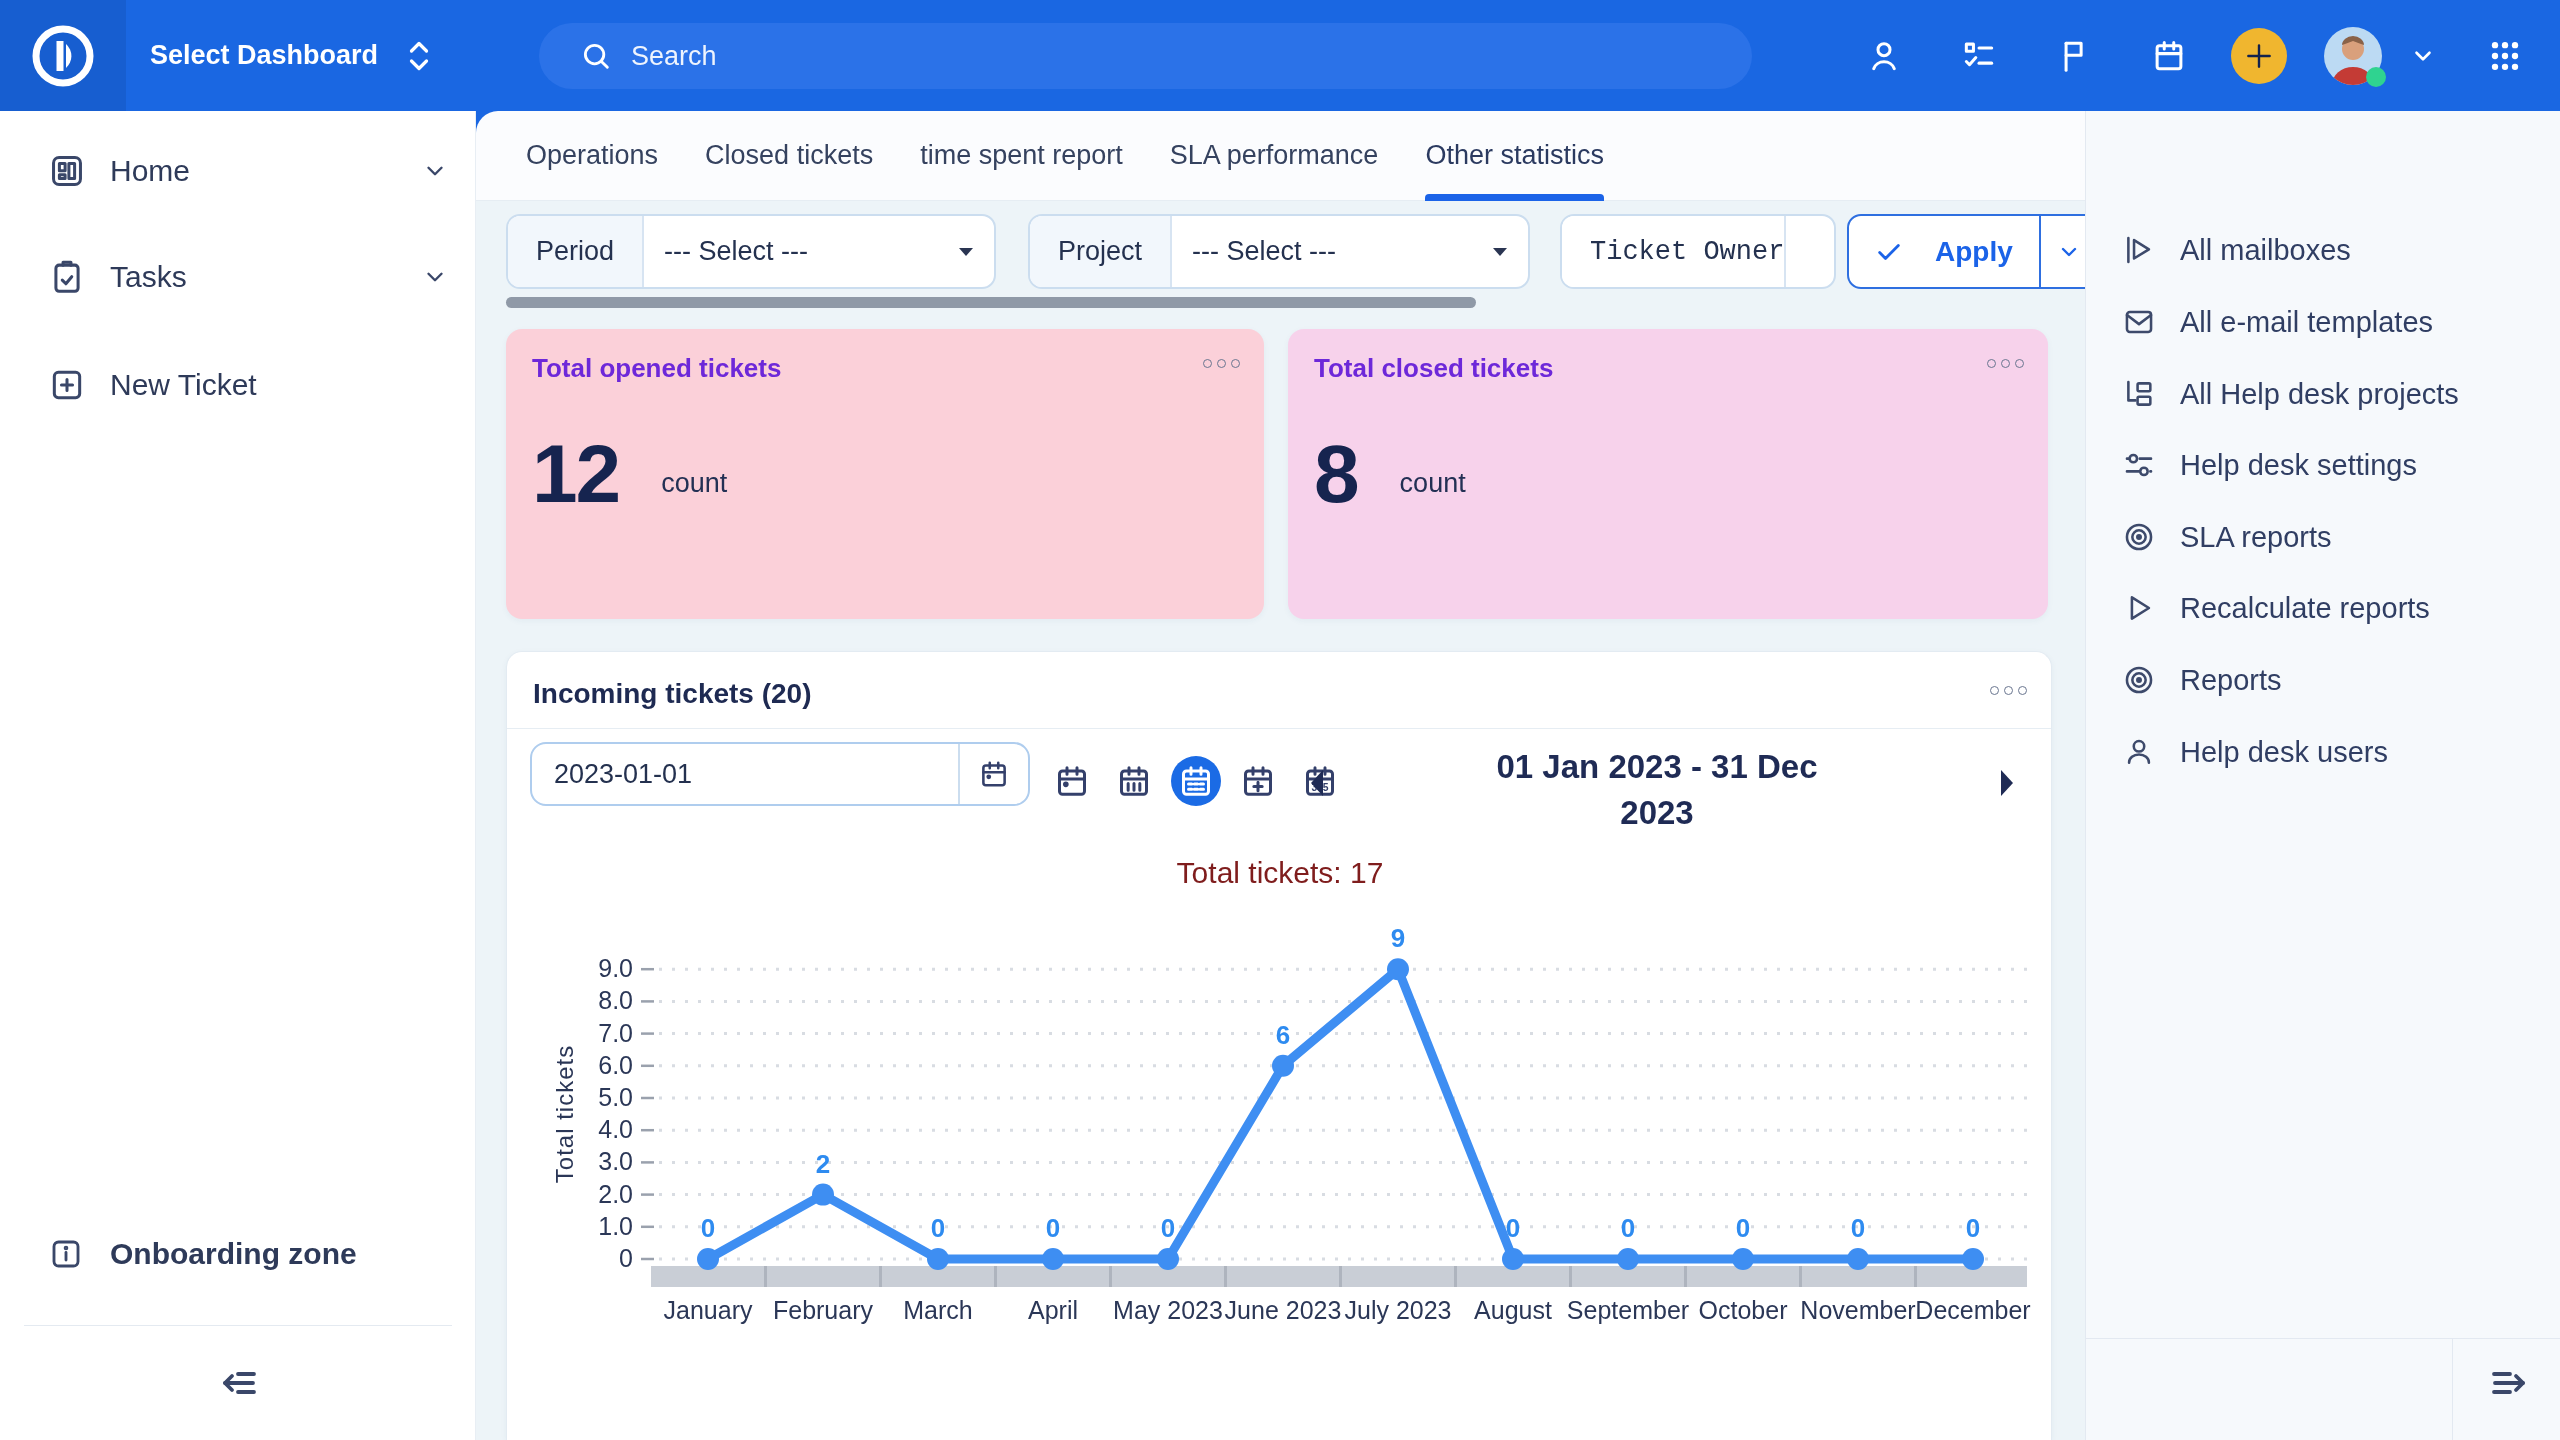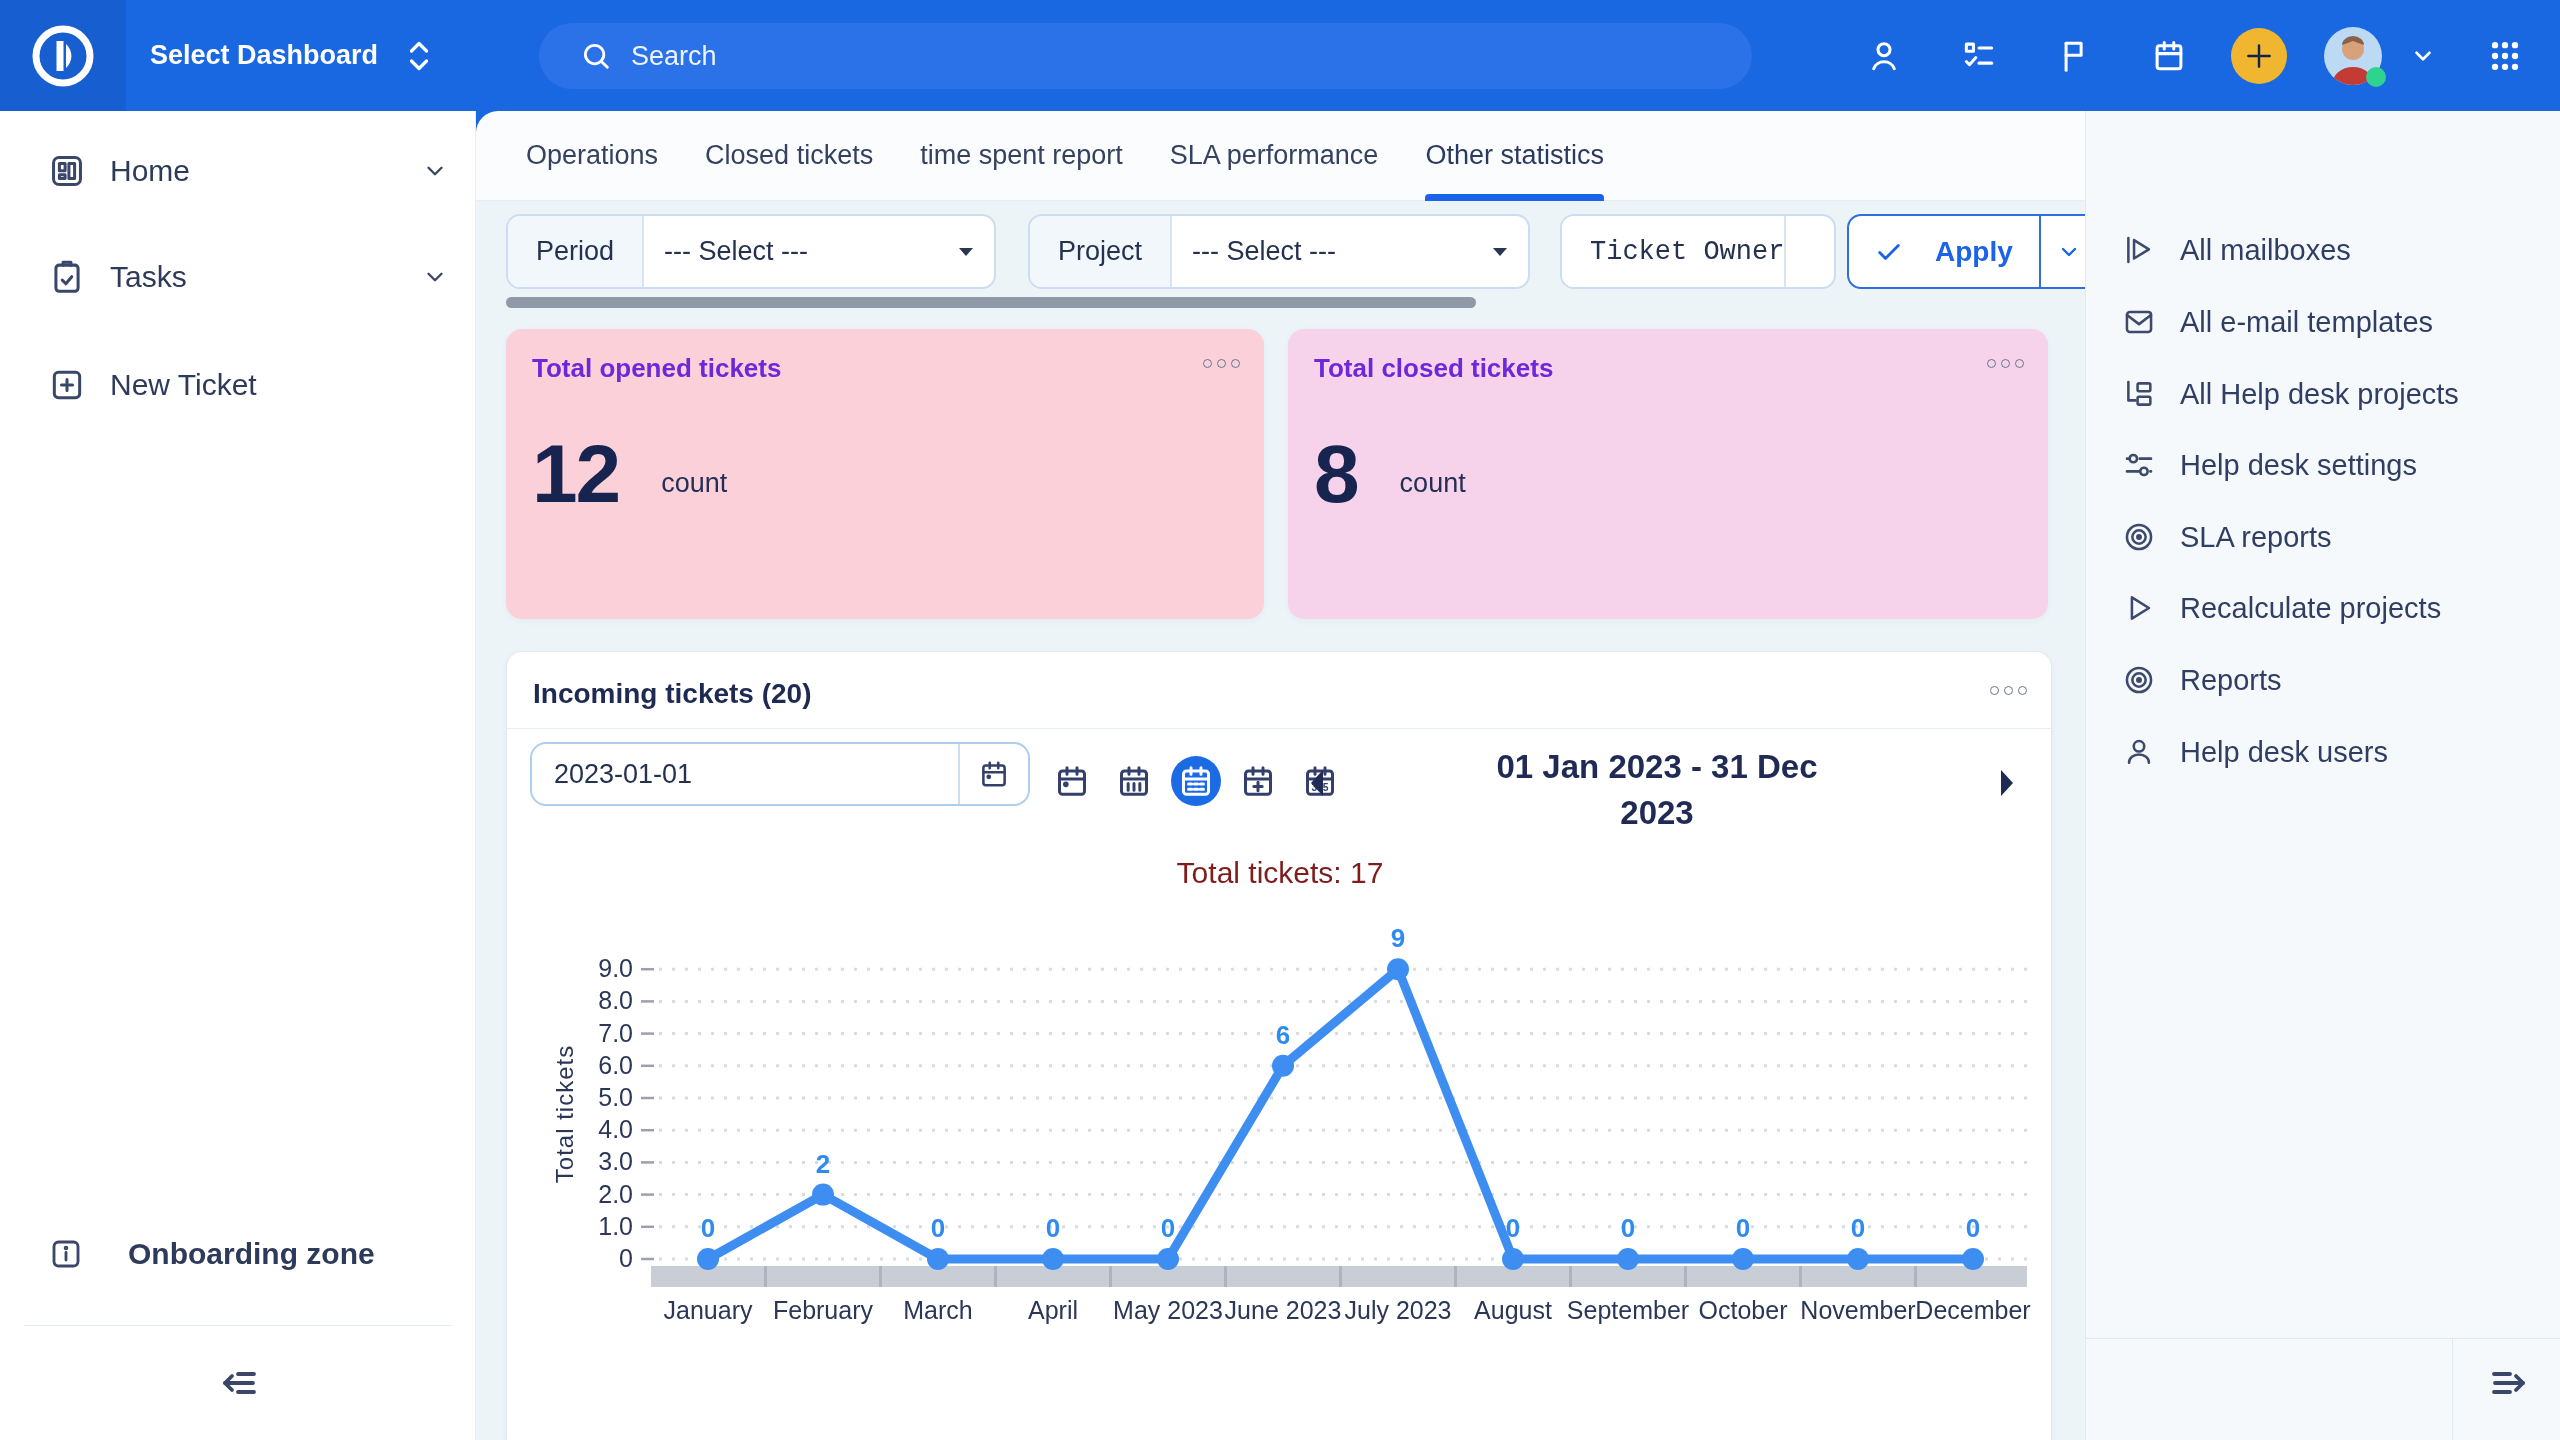--- a/index.html
+++ b/index.html
@@ -211,21 +211,21 @@
   <div class="nav-item" style="top:238px;">
     <span class="nico">
       <svg class="ic" width="38" height="38" viewBox="0 0 24 24" fill="none" stroke="#3A4769" stroke-width="1.9" stroke-linecap="round" stroke-linejoin="round">
           <rect x="4" y="4" width="16" height="16" rx="2.5"></rect>
           <path d="M12 8.5 v7 M8.5 12 h7"></path>
         </svg>
     </span>
     <span class="nlabel">New Ticket</span>
   </div>
 
-  <div class="nav-item" style="top:1107px; font-weight:600;gap:18px;">
+  <div class="nav-item" style="top:1107px; font-weight:600;">
     <span class="nico">
       <svg class="ic" width="36" height="36" viewBox="0 0 24 24" fill="none" stroke="#3A4769" stroke-width="1.9" stroke-linecap="round" stroke-linejoin="round">
           <rect x="4" y="4" width="16" height="16" rx="3"></rect>
           <path d="M12 11 v5"></path>
           <circle cx="12" cy="8" r="0.6" fill="#3A4769"></circle>
         </svg>
     </span>
     <span class="nlabel">Onboarding zone</span>
   </div>
   <div class="side-divider" style="top:1214px;"></div>
@@ -520,21 +520,21 @@
         </svg>
     </span>
     <span class="rlabel">SLA reports</span>
   </div>
   <div class="rb-item" style="top:466px;">
     <span class="rico">
       <svg class="ic" width="34" height="34" viewBox="0 0 24 24" fill="none" stroke="#3D4A6B" stroke-width="1.8" stroke-linejoin="round">
           <path d="M7 4.5 L19 12 7 19.5 z"></path>
         </svg>
     </span>
-    <span class="rlabel">Recalculate projects</span>
+    <span class="rlabel">Recalculate reports</span>
   </div>
   <div class="rb-item" style="top:538px;">
     <span class="rico">
       <svg class="ic" width="34" height="34" viewBox="0 0 24 24" fill="none" stroke="#3D4A6B" stroke-width="1.8">
           <circle cx="12" cy="12" r="8.5"></circle>
           <circle cx="12" cy="12" r="4.7"></circle>
           <circle cx="12" cy="12" r="1.2" fill="#3D4A6B"></circle>
         </svg>
     </span>
     <span class="rlabel">Reports</span>

